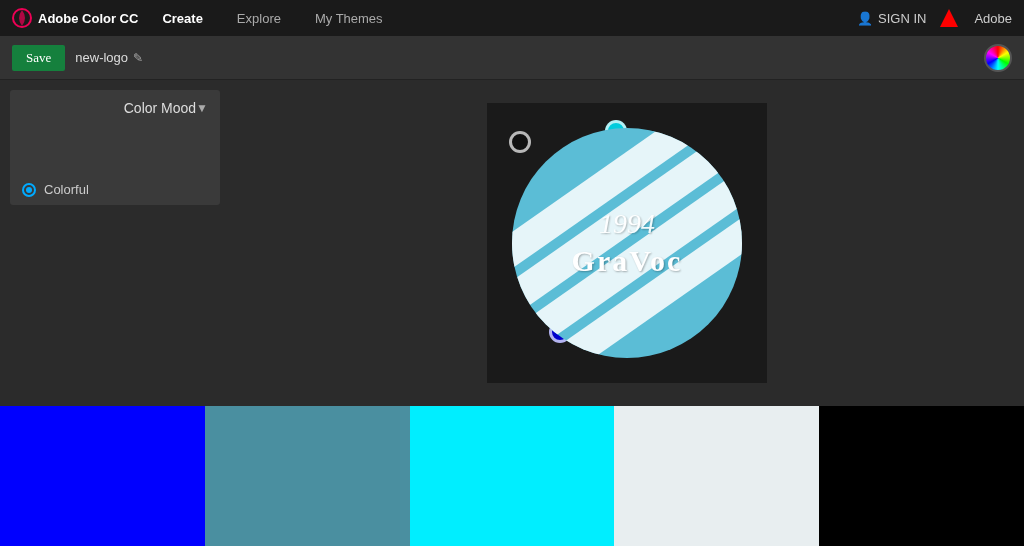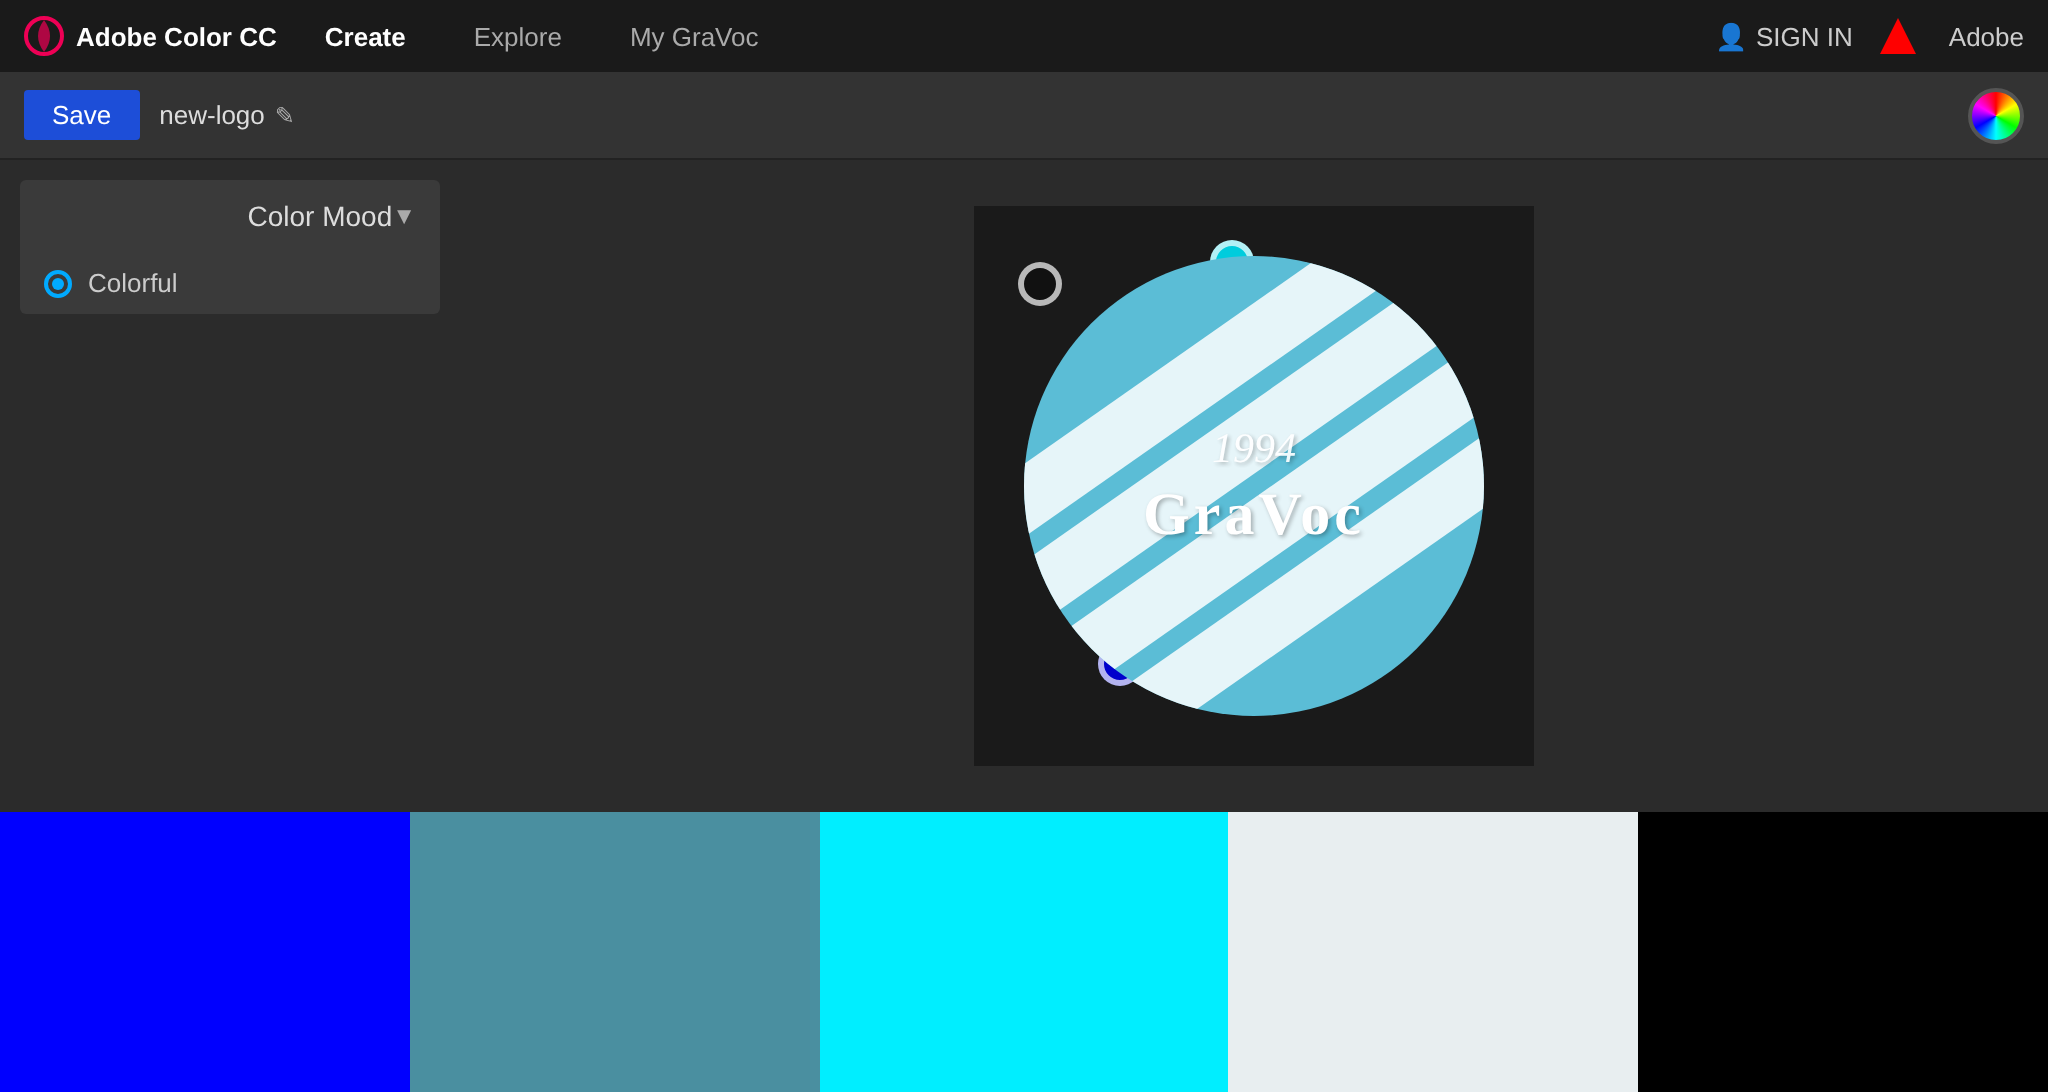--- a/index.html
+++ b/index.html
@@ -78,27 +78,28 @@
       width: 100%;
       height: 44px;
       background: #333;
       display: flex;
       align-items: center;
       padding: 0 12px;
       gap: 10px;
       border-bottom: 1px solid #222;
     }
     .save-btn {
-      background: #1d4ed8;
+      background: #15803d;
       color: #fff;
       border: none;
       padding: 5px 14px;
       font-size: 13px;
       cursor: pointer;
       border-radius: 2px;
+      font-family: Liberation Serif, serif;
     }
     .theme-name {
       font-size: 13px;
       color: #ddd;
       display: flex;
       align-items: flex-end;
       gap: 5px;
     }
     .edit-icon {
       font-size: 12px;
@@ -149,20 +150,21 @@
       font-size: 12px;
     }
     .color-mood-item {
       display: flex;
       align-items: center;
       gap: 8px;
       padding: 8px 12px;
       font-size: 13px;
       color: #ccc;
       cursor: pointer;
+      margin-top: 48px;
     }
     .radio-icon {
       width: 14px;
       height: 14px;
       border-radius: 50%;
       border: 2px solid #00aaff;
       display: flex;
       align-items: center;
       justify-content: center;
       flex-shrink: 0;
@@ -215,21 +217,21 @@
     .logo-stripe-1 { transform: rotate(-35deg) translateY(-60px); }
     .logo-stripe-2 { transform: rotate(-35deg) translateY(-20px); }
     .logo-stripe-3 { transform: rotate(-35deg) translateY(20px); }
     .logo-stripe-4 { transform: rotate(-35deg) translateY(60px); }
     .logo-text-container {
       position: absolute;
       text-align: center;
       z-index: 2;
     }
     .logo-year-top {
-      font-size: 21px;
+      font-size: 28px;
       color: white;
       font-style: italic;
       font-family: Georgia, serif;
       opacity: 0.9;
       text-shadow: 1px 1px 2px rgba(0,0,0,0.3);
       margin-bottom: 4px;
     }
     .logo-brand {
       font-size: 30px;
       color: white;
@@ -274,21 +276,21 @@
   <div class="nav-logo">
     <svg class="logo-icon" viewBox="0 0 20 20">
       <circle cx="10" cy="10" r="9" fill="none" stroke="#e05" stroke-width="2"></circle>
       <path d="M10 2 Q16 10 10 18 Q4 10 10 2Z" fill="#e05" opacity="0.7"></path>
     </svg>
     <span>Adobe Color CC</span>
   </div>
   <div class="nav-links">
     <a class="nav-link active">Create</a>
     <a class="nav-link">Explore</a>
-    <a class="nav-link">My GraVoc</a>
+    <a class="nav-link">My Themes</a>
   </div>
   <div class="nav-right">
     <div class="sign-in-btn">
       <span>👤</span>
       <span>SIGN IN</span>
     </div>
     <div class="adobe-logo-nav">
       <svg width="18" height="18" viewBox="0 0 18 18">
         <polygon points="0,18 9,0 18,18" fill="#ff0000"></polygon>
       </svg>

